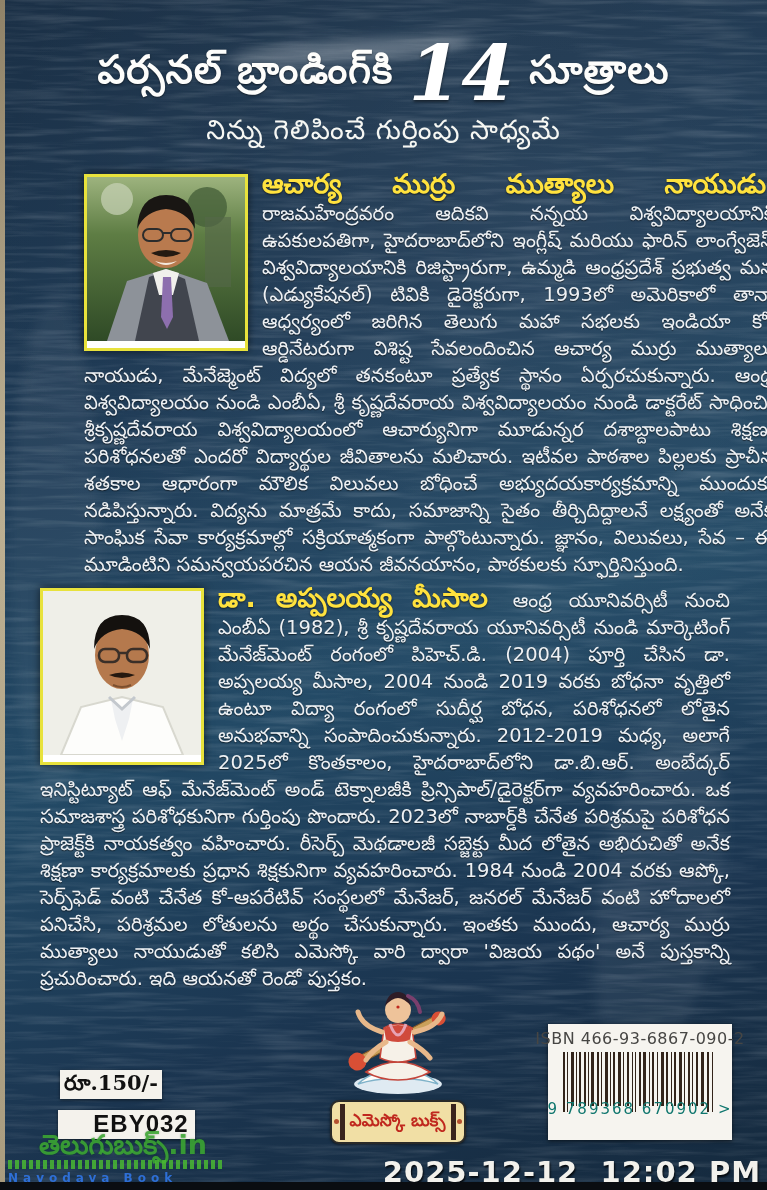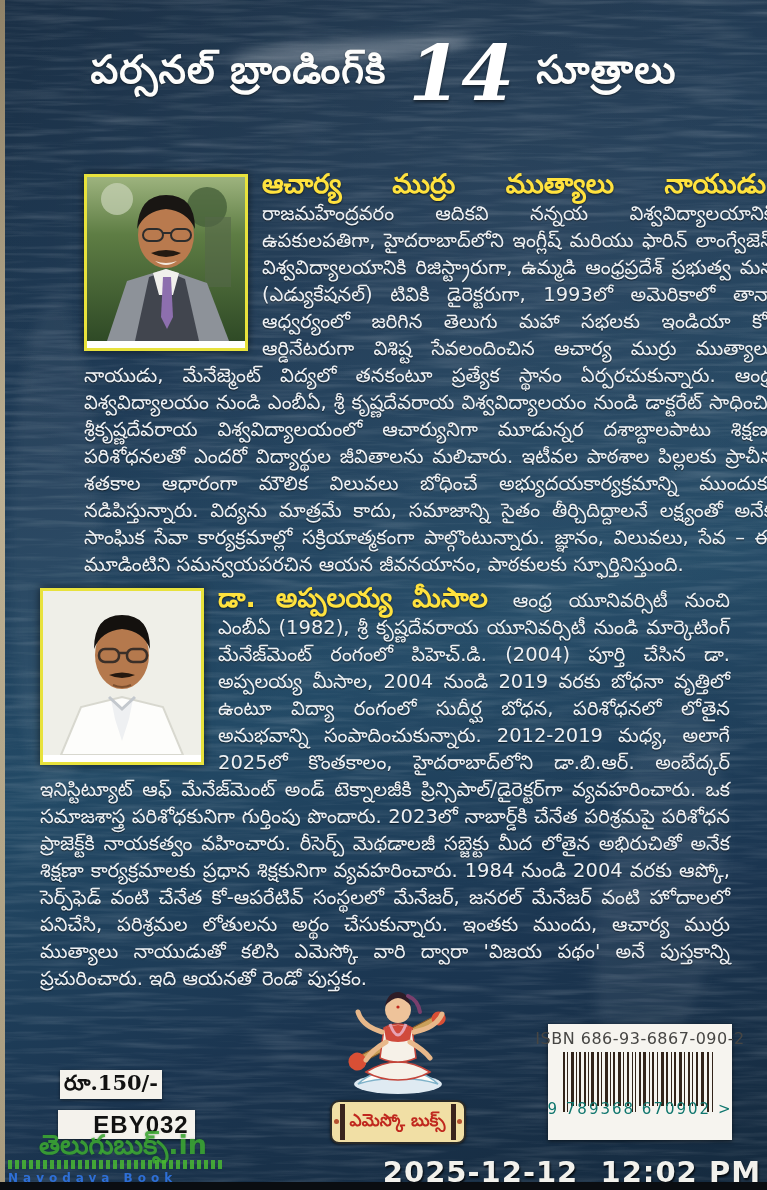--- a/index.html
+++ b/index.html
@@ -15,34 +15,34 @@
   .texture{position:absolute;inset:0;pointer-events:none;opacity:.5;}
   .sheen{position:absolute;border-radius:50%;filter:blur(6px);pointer-events:none;}
   .sheen.s1{left:230px;top:40px;width:240px;height:22px;background:rgba(255,255,255,.28);transform:rotate(-4deg);}
   .sheen.s2{left:10px;top:300px;width:90px;height:500px;background:rgba(255,255,255,.05);}
   .sheen.s3{left:600px;top:700px;width:120px;height:380px;background:rgba(255,255,255,.06);transform:rotate(8deg);}
   .edge-left{position:absolute;left:0;top:0;width:5px;height:1190px;background:linear-gradient(#8f8268,#bdb093 40%,#a99c7f);}
   .edge-bottom{position:absolute;left:0;bottom:0;width:767px;height:8px;background:#0a0d11;}
 
   
   .title-block{position:absolute;left:0;top:40px;width:767px;text-align:center;}
-  .title-line{display:flex;justify-content:center;align-items:center;gap:18px;}
+  .title-line{display:flex;justify-content:center;align-items:center;gap:11px;}
   .title-te{font-size:39px;font-weight:bold;color:#fdfdfb;text-shadow:0 1px 2px rgba(0,0,0,.5);letter-spacing:1px;}
   .title-num{font-family:"DejaVu Serif","Liberation Serif",serif;font-style:italic;font-weight:bold;font-size:76px;line-height:.9;color:#fff;padding:0 4px;text-shadow:0 2px 3px rgba(0,0,0,.5);}
   .subtitle{margin-top:6px;font-size:27px;color:#f6f7f3;letter-spacing:1px;}
 
   
   .bio{position:absolute;left:40px;width:690px;text-align:justify;font-size:19.5px;line-height:27px;color:#eef1f4;text-shadow:0 1px 1px rgba(0,0,0,.55);}
   .bio .photo-frame{float:left;border:3px solid #e8e23c;background:#fff;margin:4px 14px 6px 0;box-shadow:0 0 8px rgba(0,0,0,.6);}
   .author-name{font-weight:bold;color:#ffe23e;font-size:27px;line-height:27px;margin-right:8px;text-shadow:0 1px 2px rgba(0,0,0,.6);}
   #bio1{top:170px;margin-left:44px;}
   #bio2{top:584px;}
 
   
-  .white-tag{position:absolute;background:#f4f2ec;color:#111;display:flex;align-items:center;justify-content:center;box-shadow:0 1px 3px rgba(0,0,0,.55);}
+  .white-tag{position:absolute;background:#f4f2ec;color:#111;display:flex;justify-content:center;box-shadow:0 1px 3px rgba(0,0,0,.55);}
   #price-tag{left:60px;top:1070px;width:102px;height:29px;font-family:"DejaVu Serif","Liberation Serif",serif;font-weight:bold;font-size:21px;}
   #eby-tag{left:58px;top:1110px;width:108px;height:29px;font-family:"Liberation Sans","DejaVu Sans",sans-serif;font-weight:bold;font-size:24px;letter-spacing:1px;padding-left:29px;}
 
   
   #isbn-box{position:absolute;left:548px;top:1024px;width:184px;height:116px;background:#f6f4ef;box-shadow:0 1px 4px rgba(0,0,0,.6);display:flex;flex-direction:column;align-items:center;padding-top:5px;box-sizing:border-box;}
   #isbn-text{font-size:16px;color:#474644;letter-spacing:.5px;white-space:nowrap;}
   #barcode{margin-top:4px;}
   #barcode-digits{margin-top:-14px;background:transparent;font-size:15px;color:#0f766e;letter-spacing:2px;white-space:nowrap;}
 
   
@@ -79,20 +79,21 @@
   <div class="sheen s2"></div>
   <div class="sheen s3"></div>
   <div class="edge-left"></div>
 
   <div class="title-block">
     <div class="title-line">
       <span class="title-te">పర్సనల్ బ్రాండింగ్‌కి</span>
       <span class="title-num">14</span>
       <span class="title-te">సూత్రాలు</span>
     </div>
+    <div class="subtitle">నిన్ను గెలిపించే గుర్తింపు సాధ్యమే</div>
   </div>
 
   <div class="bio" id="bio1">
     <span class="photo-frame">
       <svg width="158" height="164" viewBox="0 0 158 164">
         <defs>
           <linearGradient id="fol" x1="0" y1="0" x2="0" y2="1">
             <stop offset="0" stop-color="#9db37e"></stop>
               <stop offset="0.35" stop-color="#5e7d44"></stop>
               <stop offset="1" stop-color="#2f4a26"></stop>
@@ -176,21 +177,21 @@
     <div id="emesco-label">
       <span class="band l"></span>
       <span class="band r"></span>
       <span class="dot l"></span>
       <span class="dot r"></span>
       <span id="emesco-text">ఎమెస్కో బుక్స్</span>
     </div>
   </div>
 
   <div id="isbn-box">
-    <div id="isbn-text">ISBN 686-93-6867-090-2</div>
+    <div id="isbn-text">ISBN 466-93-6867-090-2</div>
     <svg id="barcode" width="158" height="62" viewBox="0 0 158 62">
       <g fill="#33241a">
         <rect x="2" y="0" width="2" height="60"></rect>
           <rect x="6" y="0" width="1" height="60"></rect>
         <rect x="10" y="0" width="3" height="54"></rect>
           <rect x="15" y="0" width="1" height="54"></rect>
         <rect x="18" y="0" width="2" height="54"></rect>
           <rect x="23" y="0" width="2" height="54"></rect>
         <rect x="27" y="0" width="1" height="54"></rect>
           <rect x="30" y="0" width="3" height="54"></rect>

